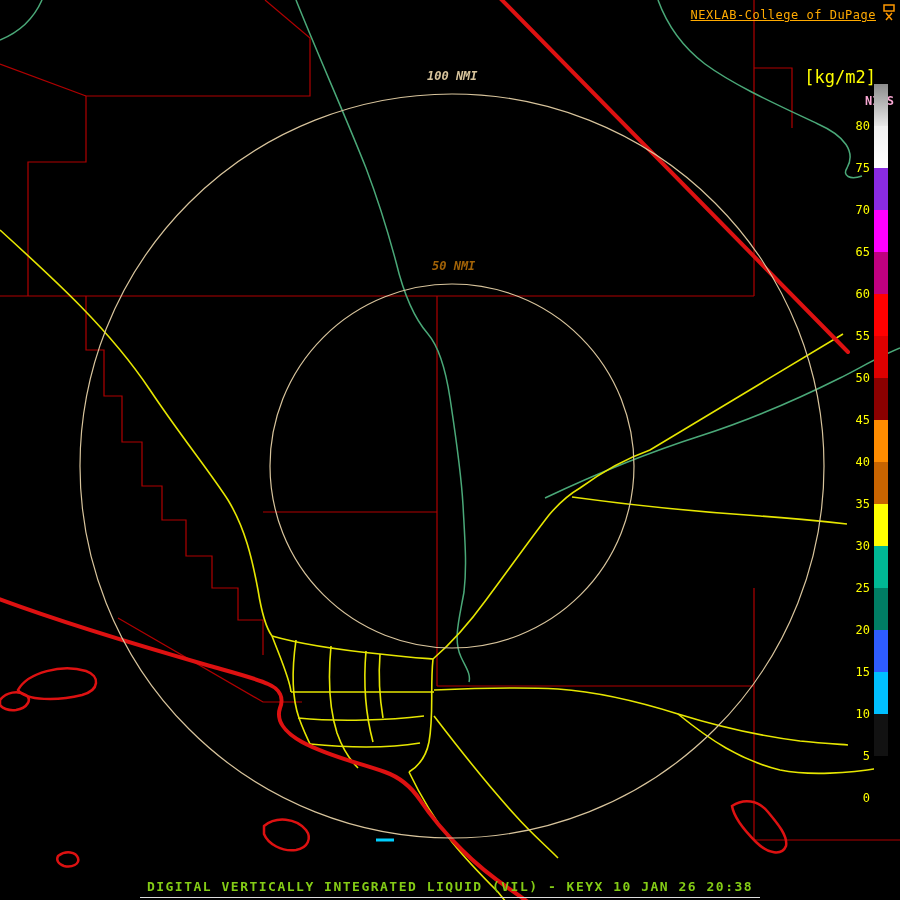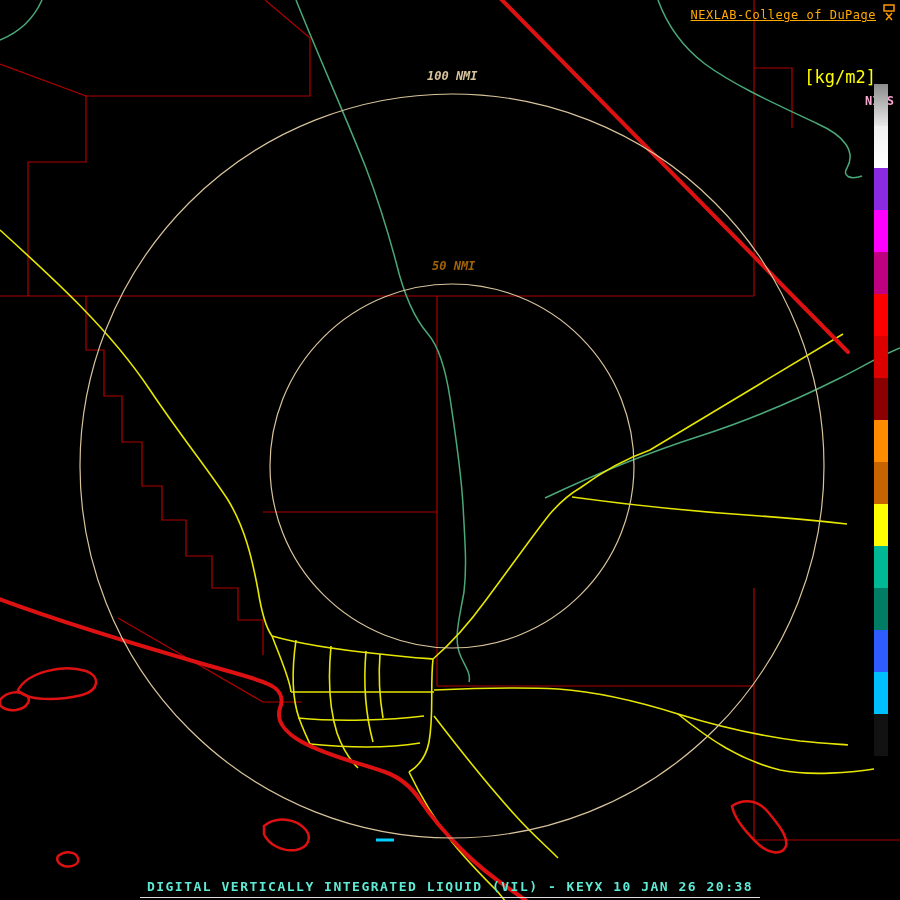--- a/index.html
+++ b/index.html
@@ -118,16 +118,35 @@
       <div class="cb-band" style="background: rgb(255, 140, 0);"></div>
       <div class="cb-band" style="background: rgb(200, 100, 0);"></div>
       <div class="cb-band" style="background: rgb(255, 255, 0);"></div>
       <div class="cb-band" style="background: rgb(0, 184, 148);"></div>
       <div class="cb-band" style="background: rgb(0, 125, 100);"></div>
       <div class="cb-band" style="background: rgb(46, 92, 255);"></div>
       <div class="cb-band" style="background: rgb(0, 191, 255);"></div>
       <div class="cb-band" style="background: rgb(18, 18, 18);"></div>
       <div class="cb-band" style="background: rgb(0, 0, 0);"></div>
     </div>
+  <div class="cb-labels">
+      <div class="cb-label" style="top: 35px; color: rgb(255, 255, 0);">80</div>
+      <div class="cb-label" style="top: 77px; color: rgb(255, 255, 0);">75</div>
+      <div class="cb-label" style="top: 119px; color: rgb(255, 255, 0);">70</div>
+      <div class="cb-label" style="top: 161px; color: rgb(255, 255, 0);">65</div>
+      <div class="cb-label" style="top: 203px; color: rgb(255, 255, 0);">60</div>
+      <div class="cb-label" style="top: 245px; color: rgb(255, 255, 0);">55</div>
+      <div class="cb-label" style="top: 287px; color: rgb(255, 255, 0);">50</div>
+      <div class="cb-label" style="top: 329px; color: rgb(255, 255, 0);">45</div>
+      <div class="cb-label" style="top: 371px; color: rgb(255, 255, 0);">40</div>
+      <div class="cb-label" style="top: 413px; color: rgb(255, 255, 0);">35</div>
+      <div class="cb-label" style="top: 455px; color: rgb(255, 255, 0);">30</div>
+      <div class="cb-label" style="top: 497px; color: rgb(255, 255, 0);">25</div>
+      <div class="cb-label" style="top: 539px; color: rgb(255, 255, 0);">20</div>
+      <div class="cb-label" style="top: 581px; color: rgb(255, 255, 0);">15</div>
+      <div class="cb-label" style="top: 623px; color: rgb(255, 255, 0);">10</div>
+      <div class="cb-label" style="top: 665px; color: rgb(255, 255, 0);">5</div>
+      <div class="cb-label" style="top: 707px; color: rgb(255, 255, 0);">0</div>
+    </div>
 
-  <div class="footer" style="color: #5eead4;">DIGITAL VERTICALLY INTEGRATED LIQUID (VIL) - KEYX 10 JAN 26 20:38</div>
+  <div class="footer" style="color: #84cc16;">DIGITAL VERTICALLY INTEGRATED LIQUID (VIL) - KEYX 10 JAN 26 20:38</div>
   <div class="footer-line"></div>
 </div>
 
 </body></html>

